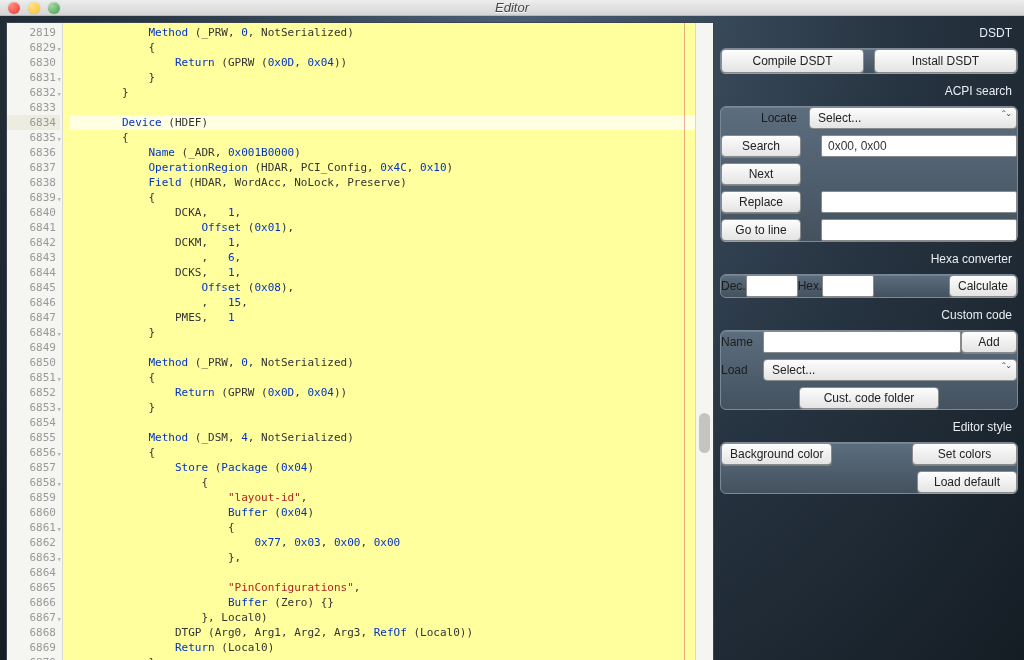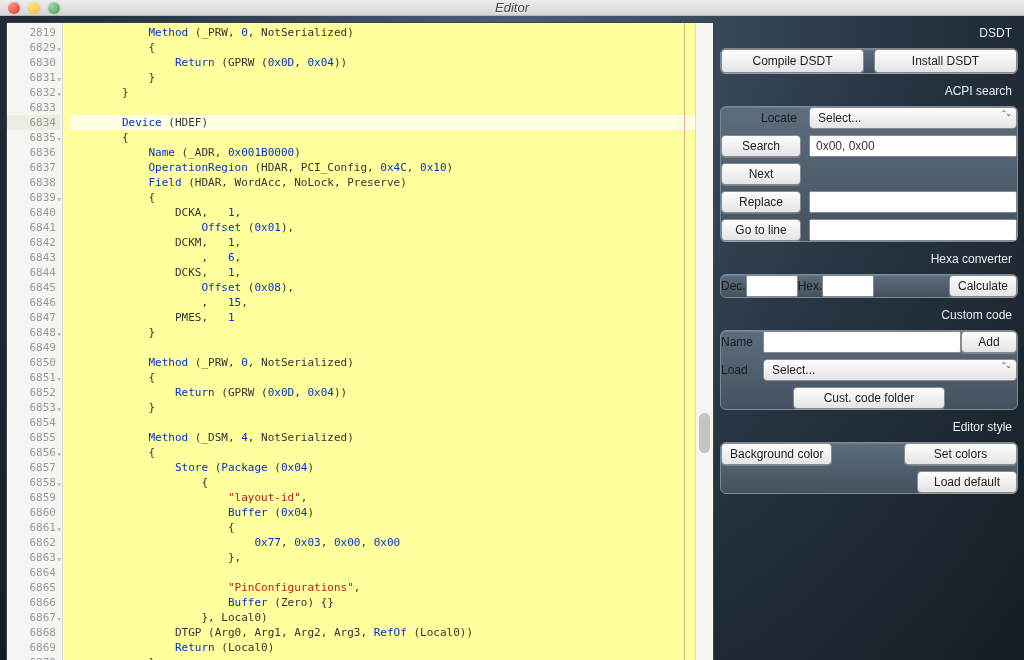--- a/index.html
+++ b/index.html
@@ -133,21 +133,21 @@
     border-radius: 4px;
     padding: 3px 20px 3px 8px;
     font-size: 12px;
     color: #222;
     flex: 1;
     position: relative;
   }
   .select::after { content: "⌃⌄"; font-size: 8px; color: #444; position: absolute; right: 6px; top: 2px; line-height: 7px; letter-spacing: -2px; white-space: pre; }
   .two-btn { display: flex; gap: 10px; }
   .two-btn .btn { flex: 1; }
-  .acpi-row { display: grid; grid-template-columns: 80px 1fr; gap: 8px; align-items: center; }
+  .acpi-row { display: grid; grid-template-columns: 80px 1fr; gap: 20px; align-items: center; }
   .acpi-row .btn { width: 100%; }
   .acpi-locate { display: grid; grid-template-columns: 80px 1fr; gap: 8px; align-items: center; }
   .acpi-locate .lbl { text-align: right; padding-right: 4px; }
 </style>
 </head>
 <body>
 
 <div class="window">
   <div class="titlebar">
     <div class="traffic">
@@ -265,29 +265,29 @@
         <div class="row">
           <span class="lbl" style="width:42px">Name</span>
           <input class="input" style="">
           <div class="btn btn-sm" style="width:56px;flex:0 0 56px">Add</div>
         </div>
         <div class="row">
           <span class="lbl" style="width:42px">Load</span>
           <div class="select"><span>Select...</span></div>
         </div>
         <div class="row" style="justify-content:center">
-          <div class="btn btn-sm" style="width:152px">Cust. code folder</div>
+          <div class="btn btn-sm" style="width:140px">Cust. code folder</div>
         </div>
       </div>
 
       <div class="section-label">Editor style</div>
       <div class="section-box">
         <div class="row" style="justify-content:space-between">
           <div class="btn btn-sm">Background color</div>
-          <div class="btn btn-sm" style="width:113px">Set colors</div>
+          <div class="btn btn-sm" style="width:105px">Set colors</div>
         </div>
         <div class="row" style="justify-content:flex-end">
           <div class="btn btn-sm" style="width:100px">Load default</div>
         </div>
       </div>
 
     </div>
   </div>
 </div>
 

